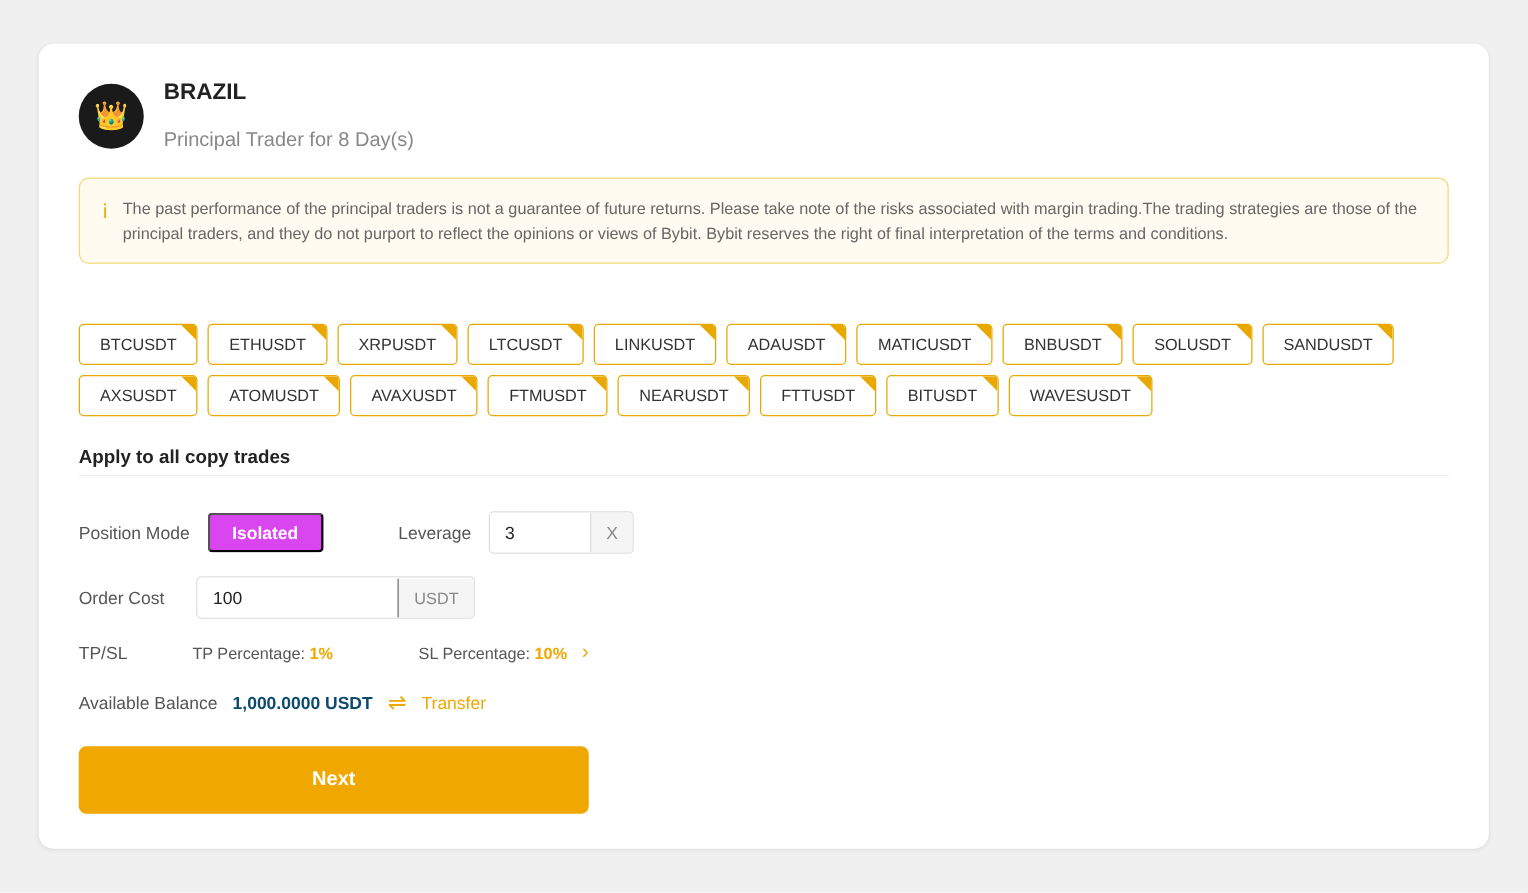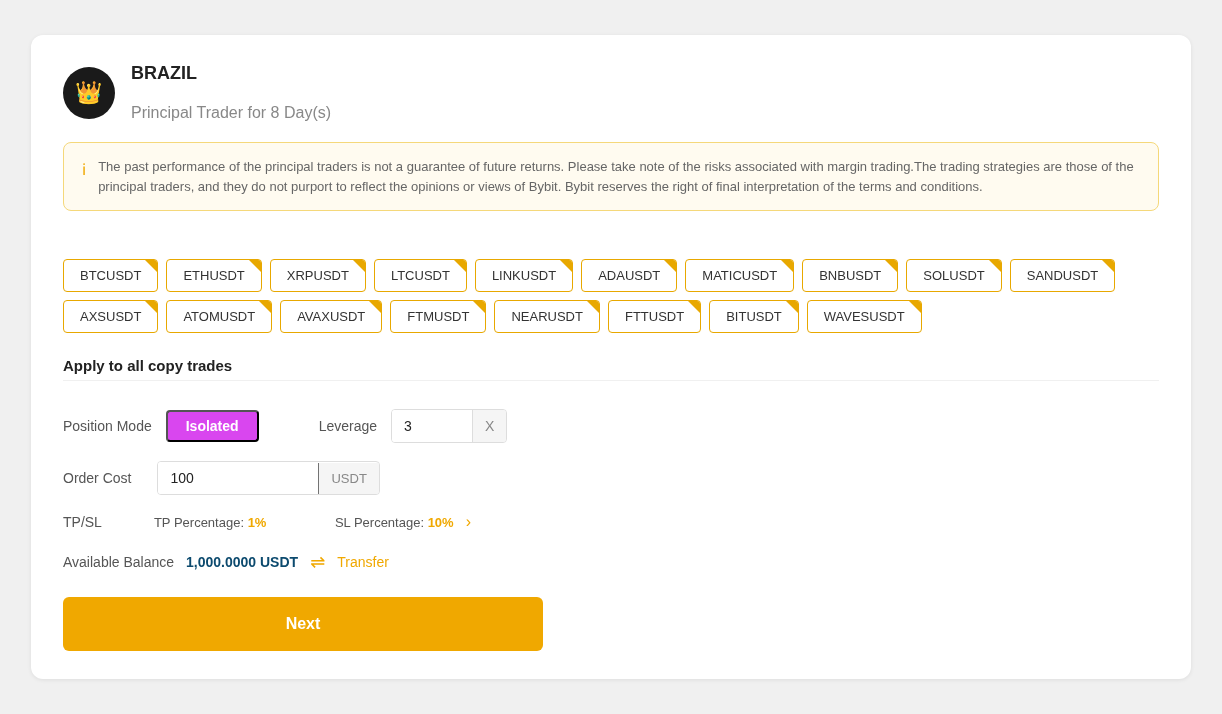--- a/index.html
+++ b/index.html
@@ -245,21 +245,21 @@
       cursor: pointer;
     }
     .transfer-link {
       color: #f0a800;
       font-size: 14px;
       cursor: pointer;
       text-decoration: none;
     }
     
     .next-btn {
-      width: 480px;
+      width: 408px;
       background: #f0a800;
       color: #fff;
       border: none;
       border-radius: 6px;
       padding: 18px;
       font-size: 16px;
       font-weight: 600;
       cursor: pointer;
       display: block;
     }

